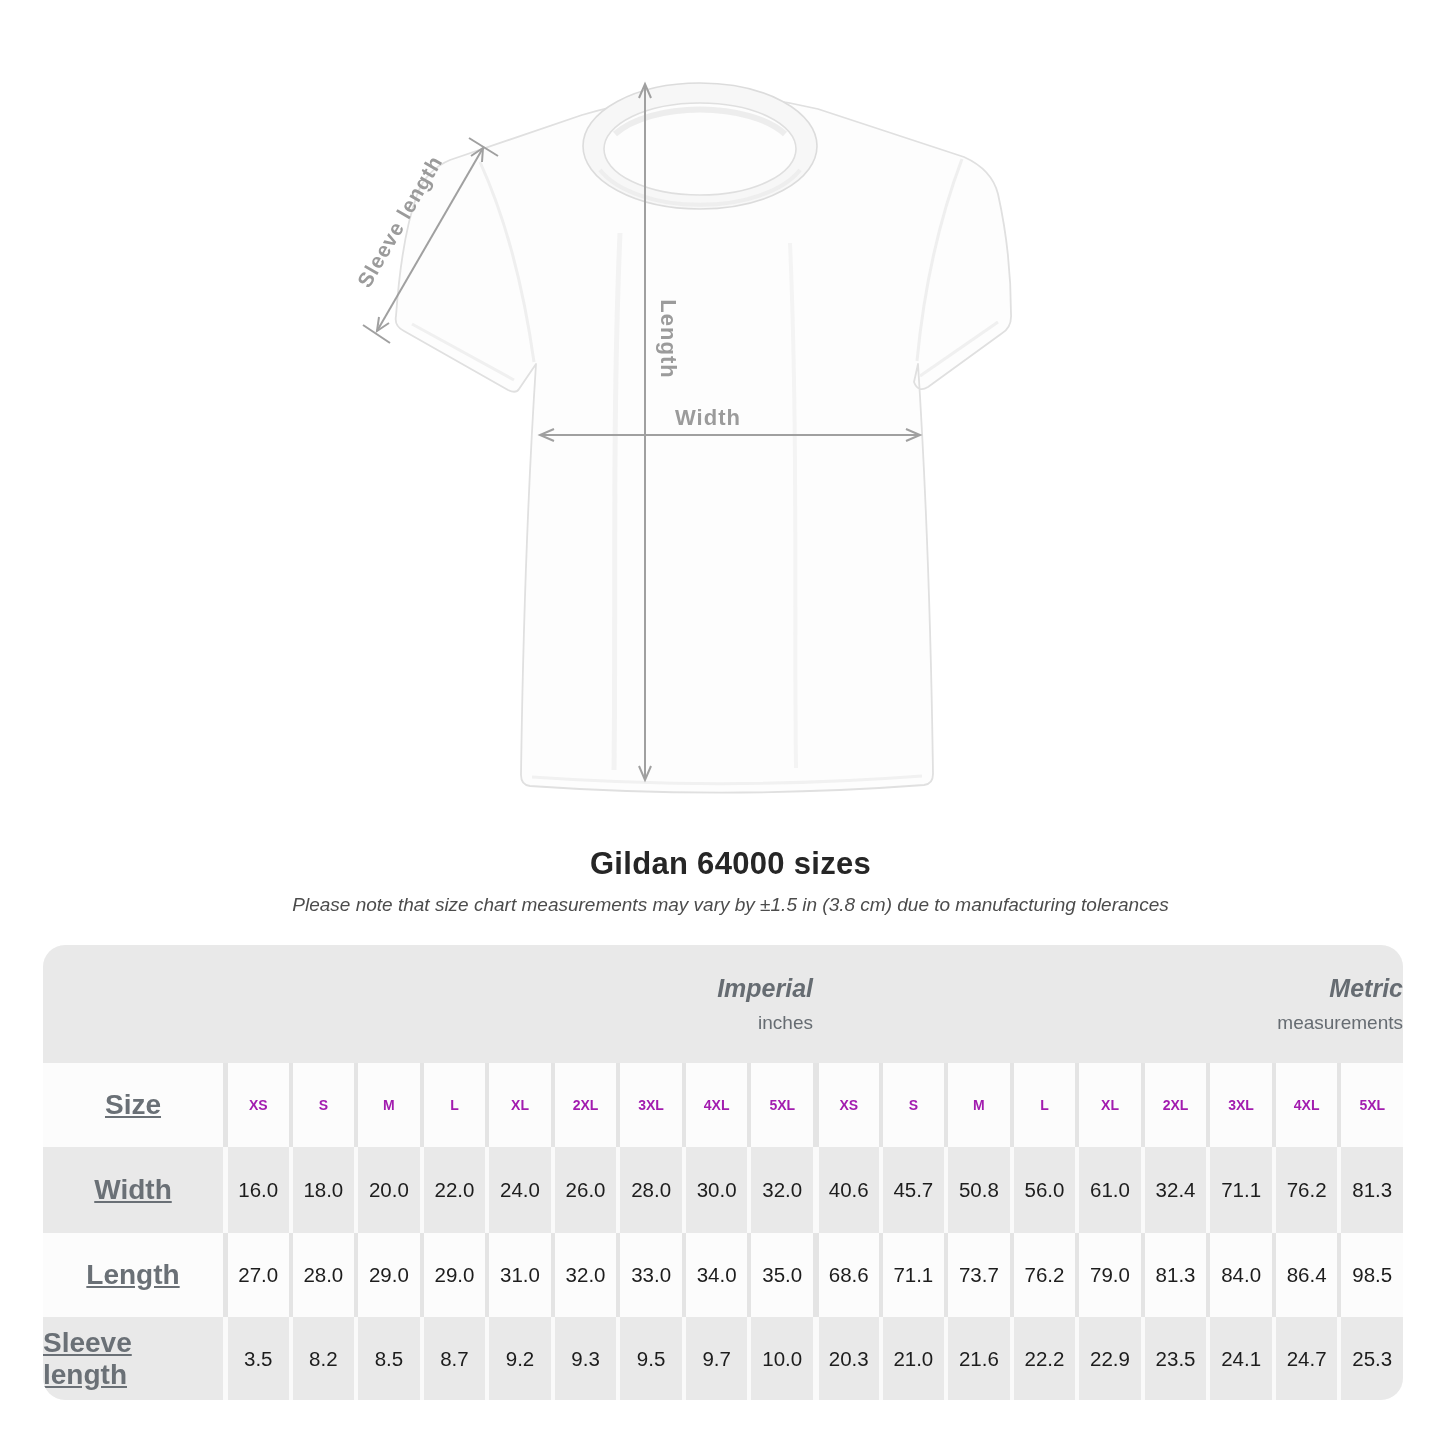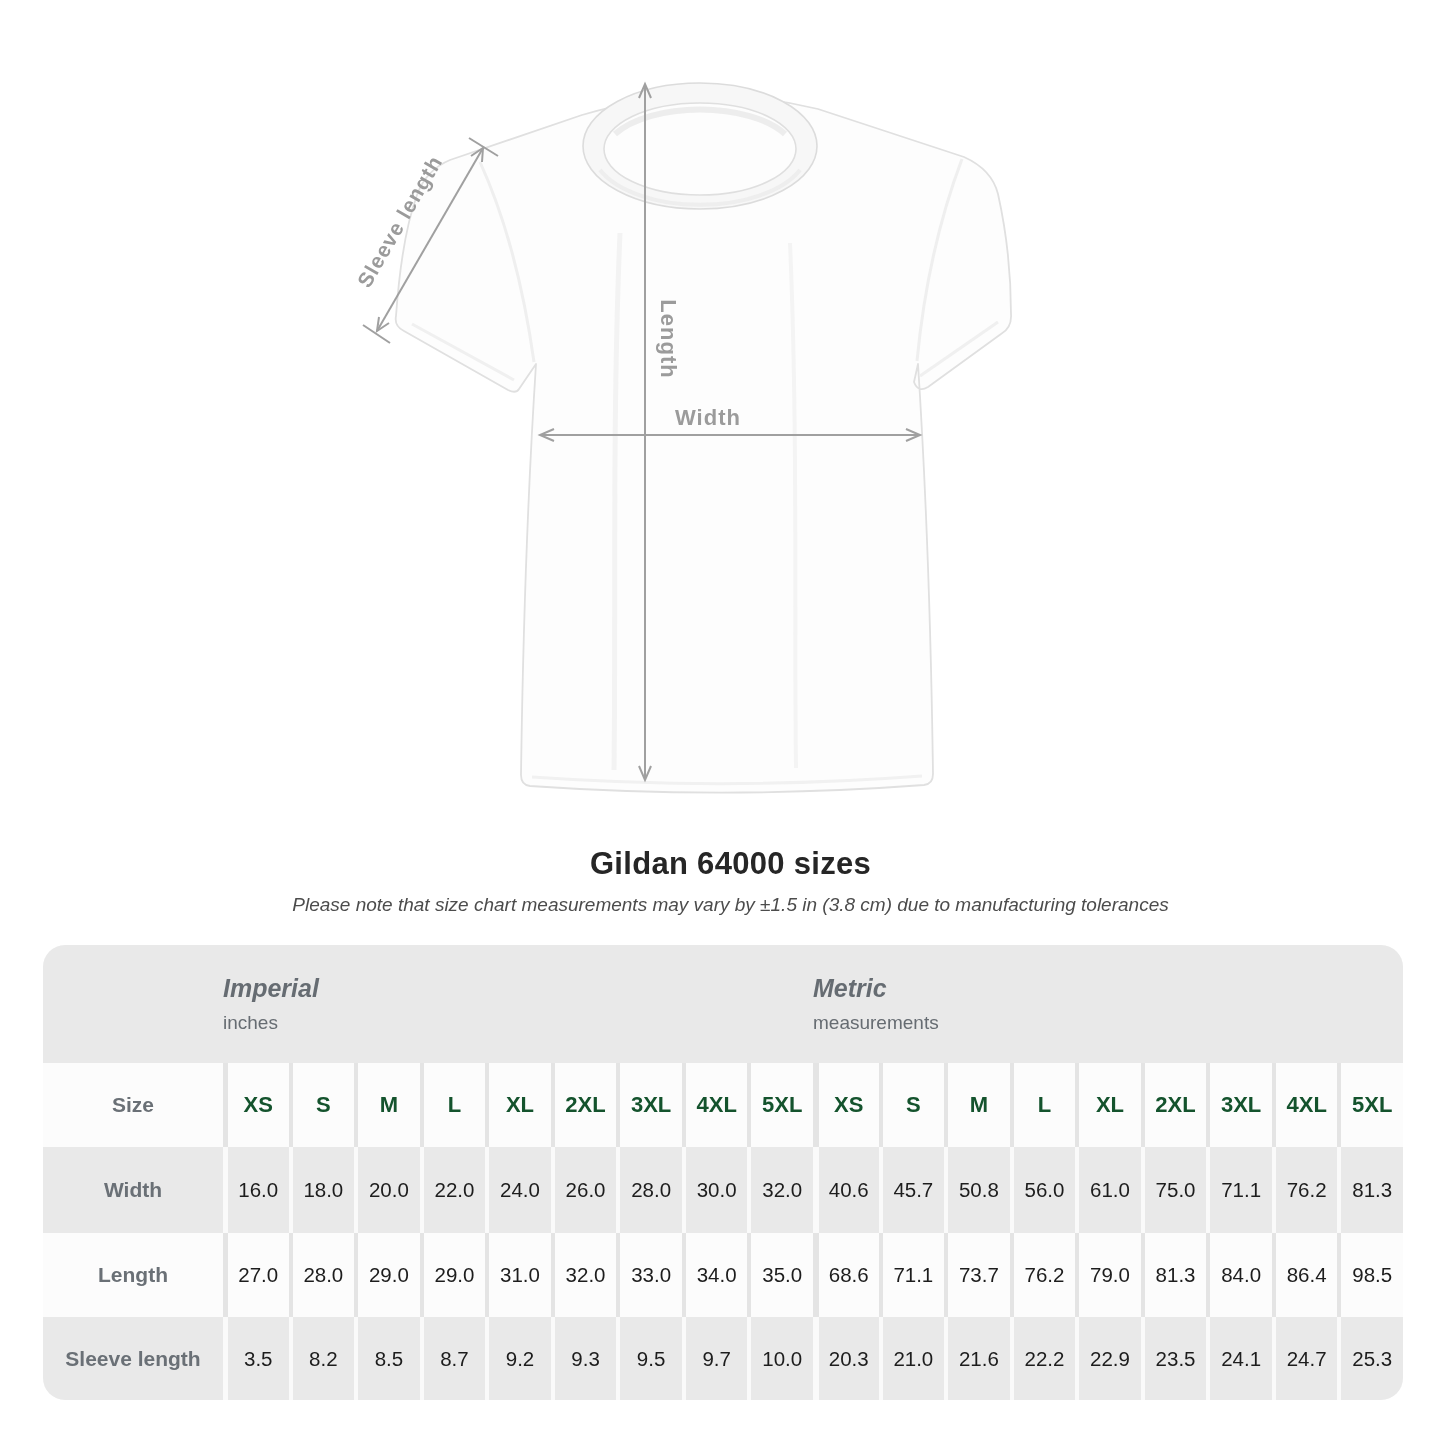--- a/index.html
+++ b/index.html
@@ -13,35 +13,35 @@
   .title{position:absolute;top:846px;left:8px;width:100%;text-align:center;
          font-size:31px;font-weight:bold;color:#262626;letter-spacing:.3px;}
   .subtitle{position:absolute;top:894px;left:0;width:100%;text-align:center;
             font-style:italic;font-size:19px;color:#4c4c4c;margin-left:8px;}
 
   
   .table-card{position:absolute;left:43px;top:945px;width:1360px;height:455px;
               border-radius:22px;overflow:hidden;background:#fcfcfc;}
   .units-band{height:118px;background:#e9e9e9;display:grid;
               grid-template-columns:180px 1fr 1fr;align-items:center;}
-  .unit-group{text-align:left;}
+  .unit-group{text-align:right;}
   .unit-name{font-size:25px;font-weight:bold;font-style:italic;color:#666c72;
              margin-bottom:9px;}
   .unit-sub{font-size:19px;color:#666c72;}
 
   #grid{display:grid;grid-template-columns:180px repeat(18,1fr);
         grid-template-rows:84px 86px 84px 83px;}
   .cell{display:flex;align-items:center;justify-content:center;}
   .rl{background:#fcfcfc;--sep:#e4e4e4;}
   .rd{background:#e9e9e9;--sep:#fafafa;}
   .s4{border-left:4px solid var(--sep);}
   .s5{border-left:5px solid var(--sep);}
   .s6{border-left:6px solid var(--sep);}
-  .lab{font-weight:bold;color:#6a7076;font-size:21px;}
-  .szh{font-weight:bold;color:#14532d;font-size:22px;text-align:right;}
+  .lab{font-weight:bold;color:#6a7076;font-size:28px;text-decoration:underline;}
+  .szh{font-weight:bold;color:#a21caf;font-size:14px;text-align:right;}
   .val{color:#1d1d1d;font-size:20.5px;text-align:center;}
 </style>
 </head>
 <body>
 
 <svg class="figure" viewBox="0 0 760 760">
 
   <g>
     <path d="M262,57 Q380,22 498,51 L644,99
          C664,108 674,120 678,136
@@ -141,21 +141,21 @@
       <div class="cell val rd s4">24.0</div>
       <div class="cell val rd s4">26.0</div>
       <div class="cell val rd s4">28.0</div>
       <div class="cell val rd s4">30.0</div>
       <div class="cell val rd s4">32.0</div>
       <div class="cell val rd s6">40.6</div>
       <div class="cell val rd s4">45.7</div>
       <div class="cell val rd s4">50.8</div>
       <div class="cell val rd s4">56.0</div>
       <div class="cell val rd s4">61.0</div>
-      <div class="cell val rd s4">75.0</div>
+      <div class="cell val rd s4">32.4</div>
       <div class="cell val rd s4">71.1</div>
       <div class="cell val rd s4">76.2</div>
       <div class="cell val rd s4">81.3</div>
       <div class="cell lab rl">Length</div>
       <div class="cell val rl s5">27.0</div>
       <div class="cell val rl s4">28.0</div>
       <div class="cell val rl s4">29.0</div>
       <div class="cell val rl s4">29.0</div>
       <div class="cell val rl s4">31.0</div>
       <div class="cell val rl s4">32.0</div>

